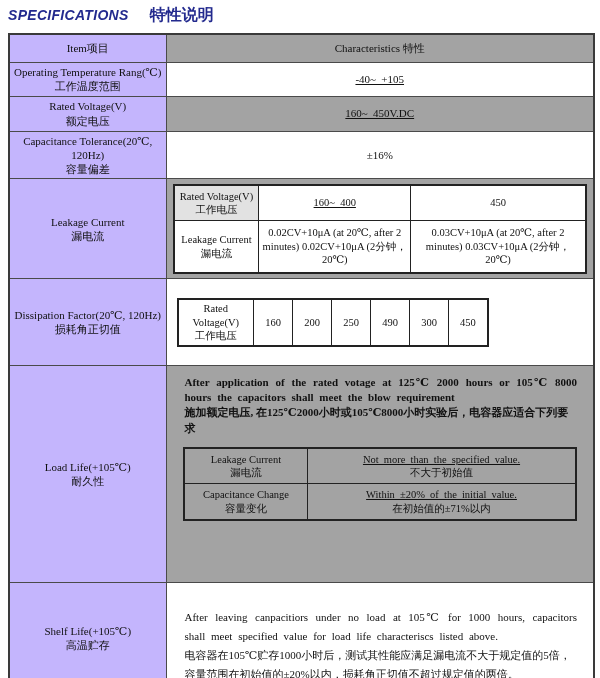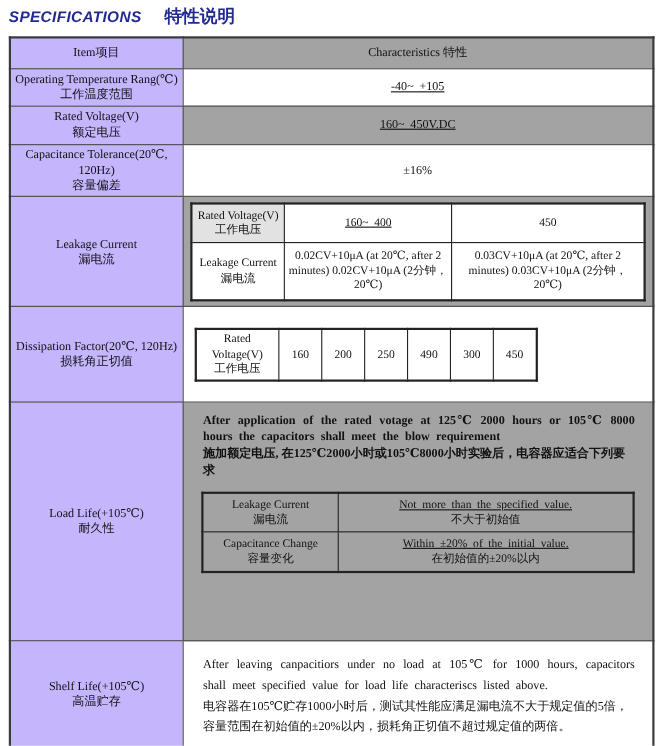--- a/index.html
+++ b/index.html
@@ -73,21 +73,21 @@
   .inner-diss .ihr2 td { height: 40px; }
   .inner-load { width: 392px; margin: 6px auto 0; }
   .inner-load td { background: transparent; }
   .inner-load .ilr0 td { height: 25px; }
   .inner-load .ilrn td { height: 36px; }
   
   .cell-pad { padding: 7px 14px 4px 16px; text-align: left; font-weight: bold; }
   .desc-en { word-spacing: 3px; text-align: justify; line-height: 1.35; }
   .desc-zh { line-height: 1.45; }
   .shelf-pad { padding: 10px 14px 6px 16px; text-align: left; }
-  .shelf-pad .desc-en { line-height: 1.7; }
+  .shelf-pad .desc-en { line-height: 1.7; margin-top: 13px; }
   .shelf-pad .desc-zh { line-height: 1.75; }
   .wsp { word-spacing: 2.5px; text-decoration: underline; }
 </style>
 </head>
 <body>
 
 <div>
 
   <div class="title-bar">
     <span class="title-en">SPECIFICATIONS</span>
@@ -224,21 +224,21 @@
                   <div>不大于初始值</div>
                 </td>
               </tr>
               <tr class="ilrn">
                 <td>
                   <div>Capacitance Change</div>
                   <div>容量变化</div>
                 </td>
                 <td>
                   <div class="wsp">Within ±20% of the initial value.</div>
-                  <div>在初始值的±20%以内</div>
+                  <div>在初始值的±71%以内</div>
                 </td>
               </tr>
             </tbody>
           </table>
         </td>
       </tr>
 
       <tr class="r-shelf">
         <td class="item">
           <div>Shelf Life(+105℃)</div>

